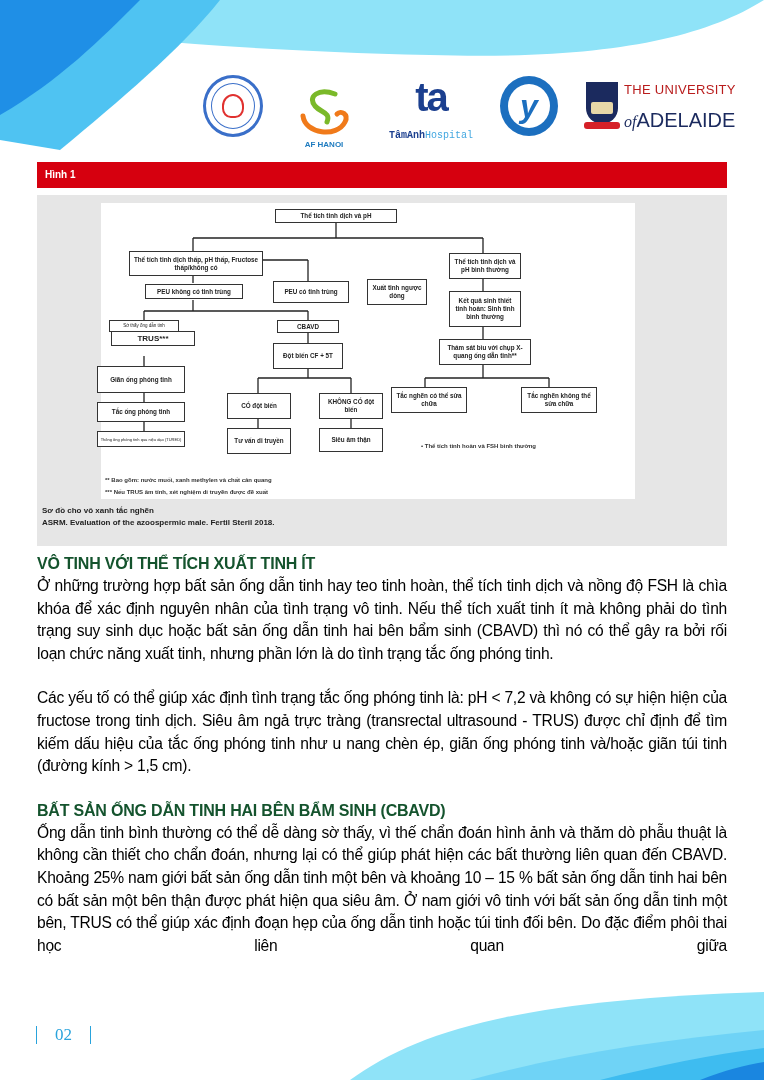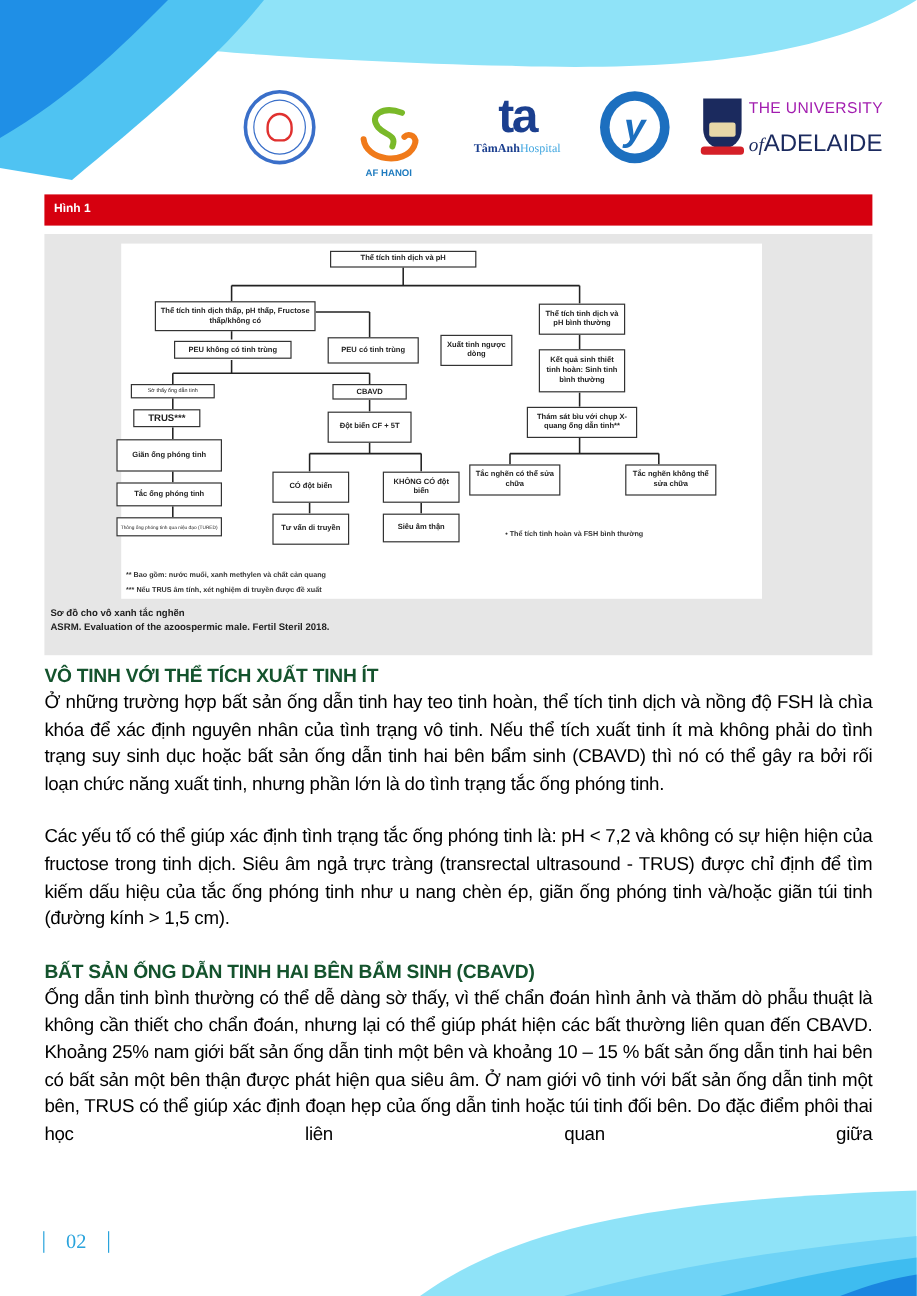--- a/index.html
+++ b/index.html
@@ -12,30 +12,30 @@
   .logos { position: absolute; top: 72px; left: 200px; width: 540px; height: 70px; z-index: 2; }
   .logo { position: absolute; }
   .logo-hospital { left: 3px; top: 3px; width: 60px; height: 62px; border-radius: 50%; border: 3px solid #3a6fc9; background: #fff; }
   .logo-hospital .inner { position: absolute; inset: 5px; border-radius: 50%; border: 1px solid #3a6fc9; }
   .logo-hospital .heart { position: absolute; left: 16px; top: 16px; width: 22px; height: 24px; border: 2px solid #e0312f; border-radius: 50% 50% 40% 40%; }
   .logo-af { left: 92px; top: 16px; width: 64px; height: 66px; text-align: center; }
   .logo-af svg { display: block; margin: 0 auto; }
   .logo-af .lbl { font-family: "Liberation Sans", sans-serif; font-size: 8px; font-weight: bold; color: #1e7bbf; margin-top: 2px; }
   .logo-ta { left: 183px; top: 6px; width: 96px; height: 60px; text-align: center; }
   .logo-ta .big { font-family: "Liberation Sans", sans-serif; font-weight: bold; font-size: 40px; line-height: 38px; color: #1b3f8f; letter-spacing: -2px; }
-  .logo-ta .sm { font-family: Liberation Serif, serif; font-size: 10px; color: #1b3f8f; font-weight: bold; margin-top: 3px; }
+  .logo-ta .sm { font-family: Liberation Mono, monospace; font-size: 10px; color: #1b3f8f; font-weight: bold; margin-top: 14px; }
   .logo-ta .sm span { color: #42a7e0; font-weight: normal; }
   .logo-tb { left: 300px; top: 4px; width: 58px; height: 60px; border-radius: 50%; background: #1c6fbf; border: 2px solid #1c6fbf; }
   .logo-tb .inner { position: absolute; inset: 6px; border-radius: 50%; background: #ffffff; }
   .logo-tb .y { position: absolute; left: 0; right: 0; top: 10px; text-align: center; font-family: "Liberation Sans", sans-serif; font-weight: bold; font-size: 32px; color: #1c6fbf; font-style: italic; }
   .logo-adl { left: 386px; top: 10px; width: 156px; height: 56px; }
   .logo-adl .shield { position: absolute; left: 0; top: 0; width: 32px; height: 42px; background: #1b2a5e; border-radius: 0 0 16px 16px; }
   .logo-adl .shield .book { position: absolute; left: 5px; top: 20px; width: 22px; height: 12px; background: #e7d7a8; border-radius: 2px; }
   .logo-adl .ribbon { position: absolute; left: -2px; top: 40px; width: 36px; height: 7px; background: #d52028; border-radius: 3px; }
-  .logo-adl .t1 { position: absolute; left: 38px; top: 0; font-family: "Liberation Sans", sans-serif; font-size: 13px; color: #a21caf; white-space: nowrap; letter-spacing: 0.3px; }
+  .logo-adl .t1 { position: absolute; left: 38px; top: 0; font-family: "Liberation Sans", sans-serif; font-size: 13px; color: #b91c1c; white-space: nowrap; letter-spacing: 0.3px; }
   .logo-adl .t2 { position: absolute; left: 38px; top: 27px; font-family: "Liberation Sans", sans-serif; font-size: 20px; color: #1b2a5e; white-space: nowrap; }
   .logo-adl .t2 i { font-family: "Liberation Serif", serif; font-size: 16px; }
 
   .figure { position: absolute; left: 37px; top: 162px; width: 690px; height: 384px; z-index: 2; border-radius: 23px; }
   .fig-header { position: absolute; left: 0; top: 0; width: 690px; height: 26px; background: #d6000f; }
   .fig-header span { position: absolute; left: 8px; top: 7px; font-family: "Liberation Sans", sans-serif; font-weight: bold; font-size: 10px; color: #fff; }
   .fig-body { position: absolute; left: 0; top: 33px; width: 690px; height: 351px; background: #e6e6e6; }
   .fig-white { position: absolute; left: 64px; top: 8px; width: 534px; height: 296px; background: #ffffff; }
   .fig-caption { position: absolute; left: 5px; top: 310px; font-family: "Liberation Sans", sans-serif; font-weight: bold; font-size: 8px; line-height: 12px; color: #222; }
 
@@ -144,21 +144,21 @@
           <line x1="324" y1="175" x2="324" y2="184"></line>
           <line x1="448" y1="175" x2="448" y2="184"></line>
         </g>
       </svg>
       <div class="box" style="left:174px;top:6px;width:122px;height:14px;">Thể tích tinh dịch và pH</div>
       <div class="box" style="left:28px;top:48px;width:134px;height:25px;">Thể tích tinh dịch thấp, pH thấp, Fructose thấp/không có</div>
       <div class="box" style="left:44px;top:81px;width:98px;height:15px;">PEU không có tinh trùng</div>
       <div class="box" style="left:172px;top:78px;width:76px;height:22px;">PEU có tinh trùng</div>
       <div class="box" style="left:266px;top:76px;width:60px;height:26px;">Xuất tinh ngược dòng</div>
       <div class="box" style="left:8px;top:117px;width:70px;height:12px;font-size:4.5px;font-weight:normal;">Sờ thấy ống dẫn tinh</div>
-      <div class="box" style="left:10px;top:138px;width:56px;height:15px;font-size:8px;">TRUS***</div>
+      <div class="box" style="left:10px;top:128px;width:84px;height:15px;font-size:8px;">TRUS***</div>
       <div class="box" style="left:-4px;top:163px;width:88px;height:27px;">Giãn ống phóng tinh</div>
       <div class="box" style="left:-4px;top:199px;width:88px;height:20px;">Tắc ống phóng tinh</div>
       <div class="box" style="left:-4px;top:228px;width:88px;height:16px;font-size:4px;line-height:5px;font-weight:normal;">Thông ống phóng tinh qua niệu đạo (TURED)</div>
       <div class="box" style="left:176px;top:117px;width:62px;height:13px;">CBAVD</div>
       <div class="box" style="left:172px;top:140px;width:70px;height:26px;">Đột biến CF + 5T</div>
       <div class="box" style="left:126px;top:190px;width:64px;height:26px;">CÓ đột biến</div>
       <div class="box" style="left:218px;top:190px;width:64px;height:26px;">KHÔNG CÓ đột biến</div>
       <div class="box" style="left:126px;top:225px;width:64px;height:26px;">Tư vấn di truyền</div>
       <div class="box" style="left:218px;top:225px;width:64px;height:24px;">Siêu âm thận</div>
       <div class="box" style="left:348px;top:50px;width:72px;height:26px;">Thể tích tinh dịch và pH bình thường</div>

